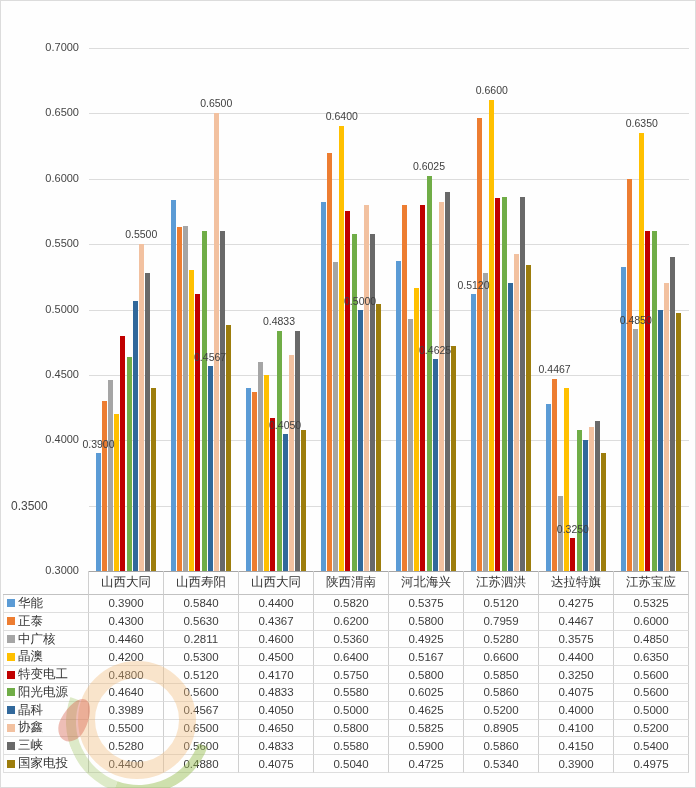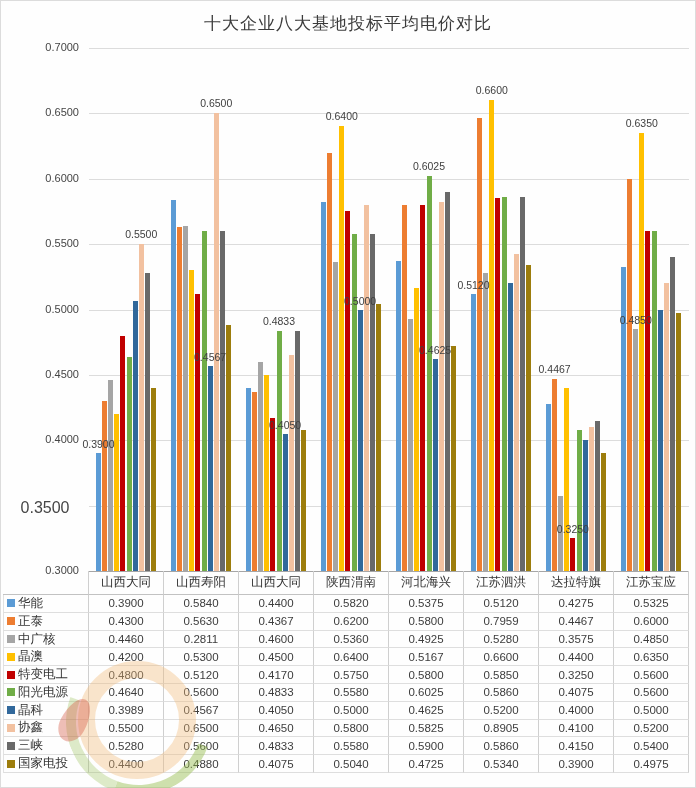--- a/index.html
+++ b/index.html
@@ -65,28 +65,27 @@
     position:absolute;left:128px;top:26px;
     font-size:74px;font-weight:bold;letter-spacing:-2px;white-space:nowrap;
   }
   .wm-o{color:rgba(232,118,52,0.40);}
   .wm-g{color:rgba(132,132,132,0.36);}
 </style>
 </head>
 <body>
 
 <div class="page">
-  <div class="title">十大企业八大基地投标平均电价对比</div>
 
   <div class="chart">
     <div class="plot">
         <div style="position: absolute; left: 88px; top: 570px; width: 600px; height: 1px; background: rgb(166, 166, 166);"></div>
         <div style="position: absolute; left: 10px; top: 563px; width: 68px; text-align: right; font-size: 11px; color: rgb(69, 69, 69);">0.3000</div>
         <div style="position: absolute; left: 88px; top: 504.625px; width: 600px; height: 1px; background: rgb(220, 220, 220);"></div>
-        <div style="position: absolute; left: 10px; top: 497.625px; width: 68px; text-align: center; font-size: 16px; color: rgb(69, 69, 69);">0.3500</div>
+        <div style="position: absolute; left: 10px; top: 497.625px; width: 68px; text-align: left; font-size: 12px; color: rgb(69, 69, 69);">0.3500</div>
         <div style="position: absolute; left: 88px; top: 439.25px; width: 600px; height: 1px; background: rgb(220, 220, 220);"></div>
         <div style="position: absolute; left: 10px; top: 432.25px; width: 68px; text-align: right; font-size: 11px; color: rgb(69, 69, 69);">0.4000</div>
         <div style="position: absolute; left: 88px; top: 373.875px; width: 600px; height: 1px; background: rgb(220, 220, 220);"></div>
         <div style="position: absolute; left: 10px; top: 366.875px; width: 68px; text-align: right; font-size: 11px; color: rgb(69, 69, 69);">0.4500</div>
         <div style="position: absolute; left: 88px; top: 308.5px; width: 600px; height: 1px; background: rgb(220, 220, 220);"></div>
         <div style="position: absolute; left: 10px; top: 301.5px; width: 68px; text-align: right; font-size: 11px; color: rgb(69, 69, 69);">0.5000</div>
         <div style="position: absolute; left: 88px; top: 243.125px; width: 600px; height: 1px; background: rgb(220, 220, 220);"></div>
         <div style="position: absolute; left: 10px; top: 236.125px; width: 68px; text-align: right; font-size: 11px; color: rgb(69, 69, 69);">0.5500</div>
         <div style="position: absolute; left: 88px; top: 177.75px; width: 600px; height: 1px; background: rgb(220, 220, 220);"></div>
         <div style="position: absolute; left: 10px; top: 170.75px; width: 68px; text-align: right; font-size: 11px; color: rgb(69, 69, 69);">0.6000</div>

